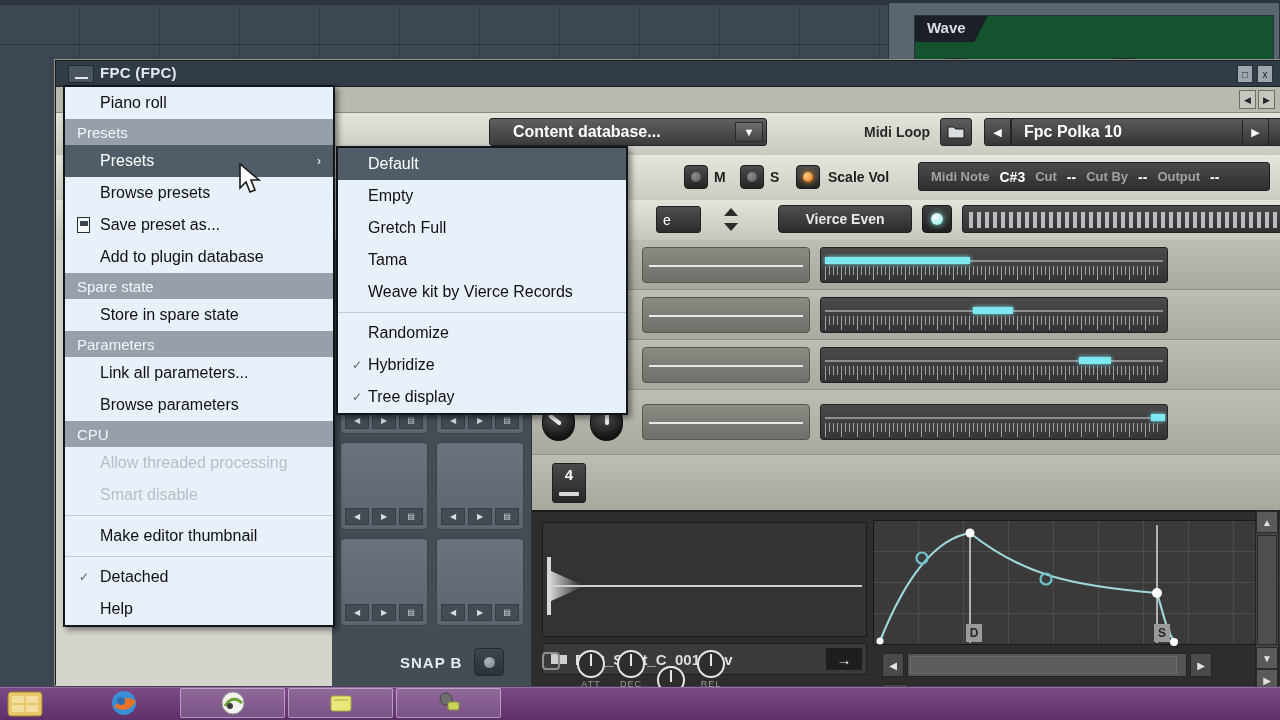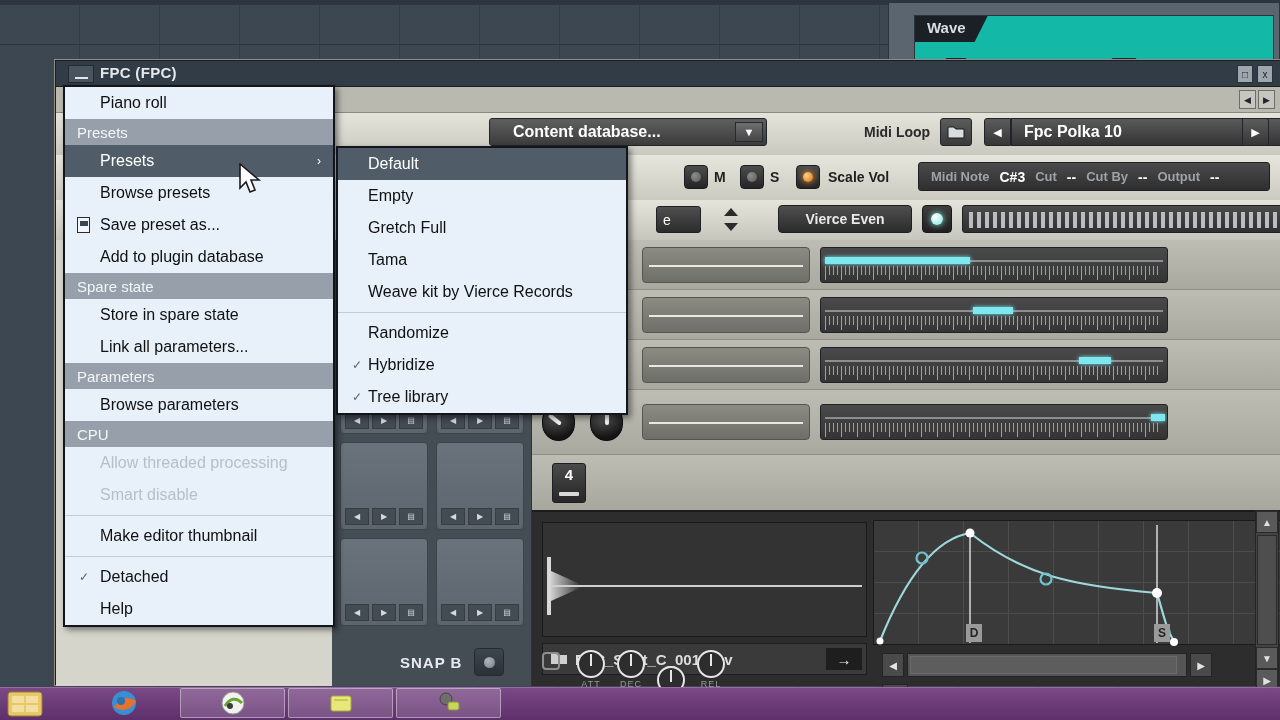--- a/index.html
+++ b/index.html
@@ -14,21 +14,21 @@
       repeating-linear-gradient(90deg,#39444f 0px,#39444f 79px,#303a44 79px,#303a44 80px),
       linear-gradient(#39444f,#39444f);
   }
   #desktop-top-strip{position:absolute;left:0;top:0;width:1280px;height:5px;background:#2d363f;}
   #playlist-strip{position:absolute;left:0;top:0;width:1280px;height:690px;
      background:repeating-linear-gradient(90deg,#3c4752 0,#3c4752 79px,#333c46 79px,#333c46 80px);}
   #plhline{position:absolute;left:0;top:44px;width:1280px;height:1px;background:#2c353e;}
 
   
   #wavewin{position:absolute;left:888px;top:2px;width:392px;height:78px;background:#5a6570;border:1px solid #2b333b;}
-  #wavewin-inner{position:absolute;left:25px;top:12px;width:360px;height:62px;background:#14b8a6;border:1px solid #2b333b;}
+  #wavewin-inner{position:absolute;left:25px;top:12px;width:360px;height:62px;background:#14532d;border:1px solid #2b333b;}
   #wave-tab{position:absolute;left:0;top:0;height:26px;padding:3px 22px 0 12px;background:#1b2026;color:#d9dee4;
      font-size:15px;font-weight:bold;clip-path:polygon(0 0,100% 0,82% 100%,0 100%);}
   #wave-knob1{position:absolute;left:30px;top:42px;width:22px;height:11px;background:#7a2f2c;border:1px solid #20262c;border-radius:2px;}
   #wave-knob2{position:absolute;left:196px;top:42px;width:26px;height:12px;background:#d34b2a;border:1px solid #20262c;border-radius:2px;
      box-shadow:inset 0 1px 0 #f08a60;}
 
   
   #fpcwin{position:absolute;left:55px;top:60px;width:1225px;height:625px;background:#cfcfc6;
      border:1px solid #1b1f24;box-shadow:0 0 0 1px #8e8e86;}
   #fpc-title{position:absolute;left:0;top:0;width:1225px;height:26px;background:#313c47;
@@ -934,25 +934,25 @@
   </div>
   <div class="mi">
       <span>Add to plugin database</span>
     </div>
   <div class="mi hdr">
       <span>Spare state</span>
     </div>
   <div class="mi">
       <span>Store in spare state</span>
     </div>
-  <div class="mi">
-      <span>Link all parameters...</span>
-    </div>
   <div class="mi hdr">
       <span>Parameters</span>
+    </div>
+  <div class="mi">
+      <span>Link all parameters...</span>
     </div>
   <div class="mi">
       <span>Browse parameters</span>
     </div>
   <div class="mi hdr">
       <span>CPU</span>
     </div>
   <div class="mi dis">
       <span>Allow threaded processing</span>
     </div>
@@ -992,21 +992,21 @@
   <div class="sep"></div>
   <div class="mi">
       <span>Randomize</span>
     </div>
   <div class="mi">
     <span class="ck">✓</span>
     <span>Hybridize</span>
   </div>
   <div class="mi">
     <span class="ck">✓</span>
-    <span>Tree library</span>
+    <span>Tree display</span>
   </div>
 </div>
 
 <div id="cursor">
   <svg width="26" height="34" viewBox="0 0 26 34">
     <path d="M2 1 L2 25 L8 19 L12 29 L17 27 L13 17 L21 17 Z" fill="#ffffff" stroke="#1b1b1b" stroke-width="1.6"></path>
   </svg>
 </div>
 
 <div id="taskbar">

